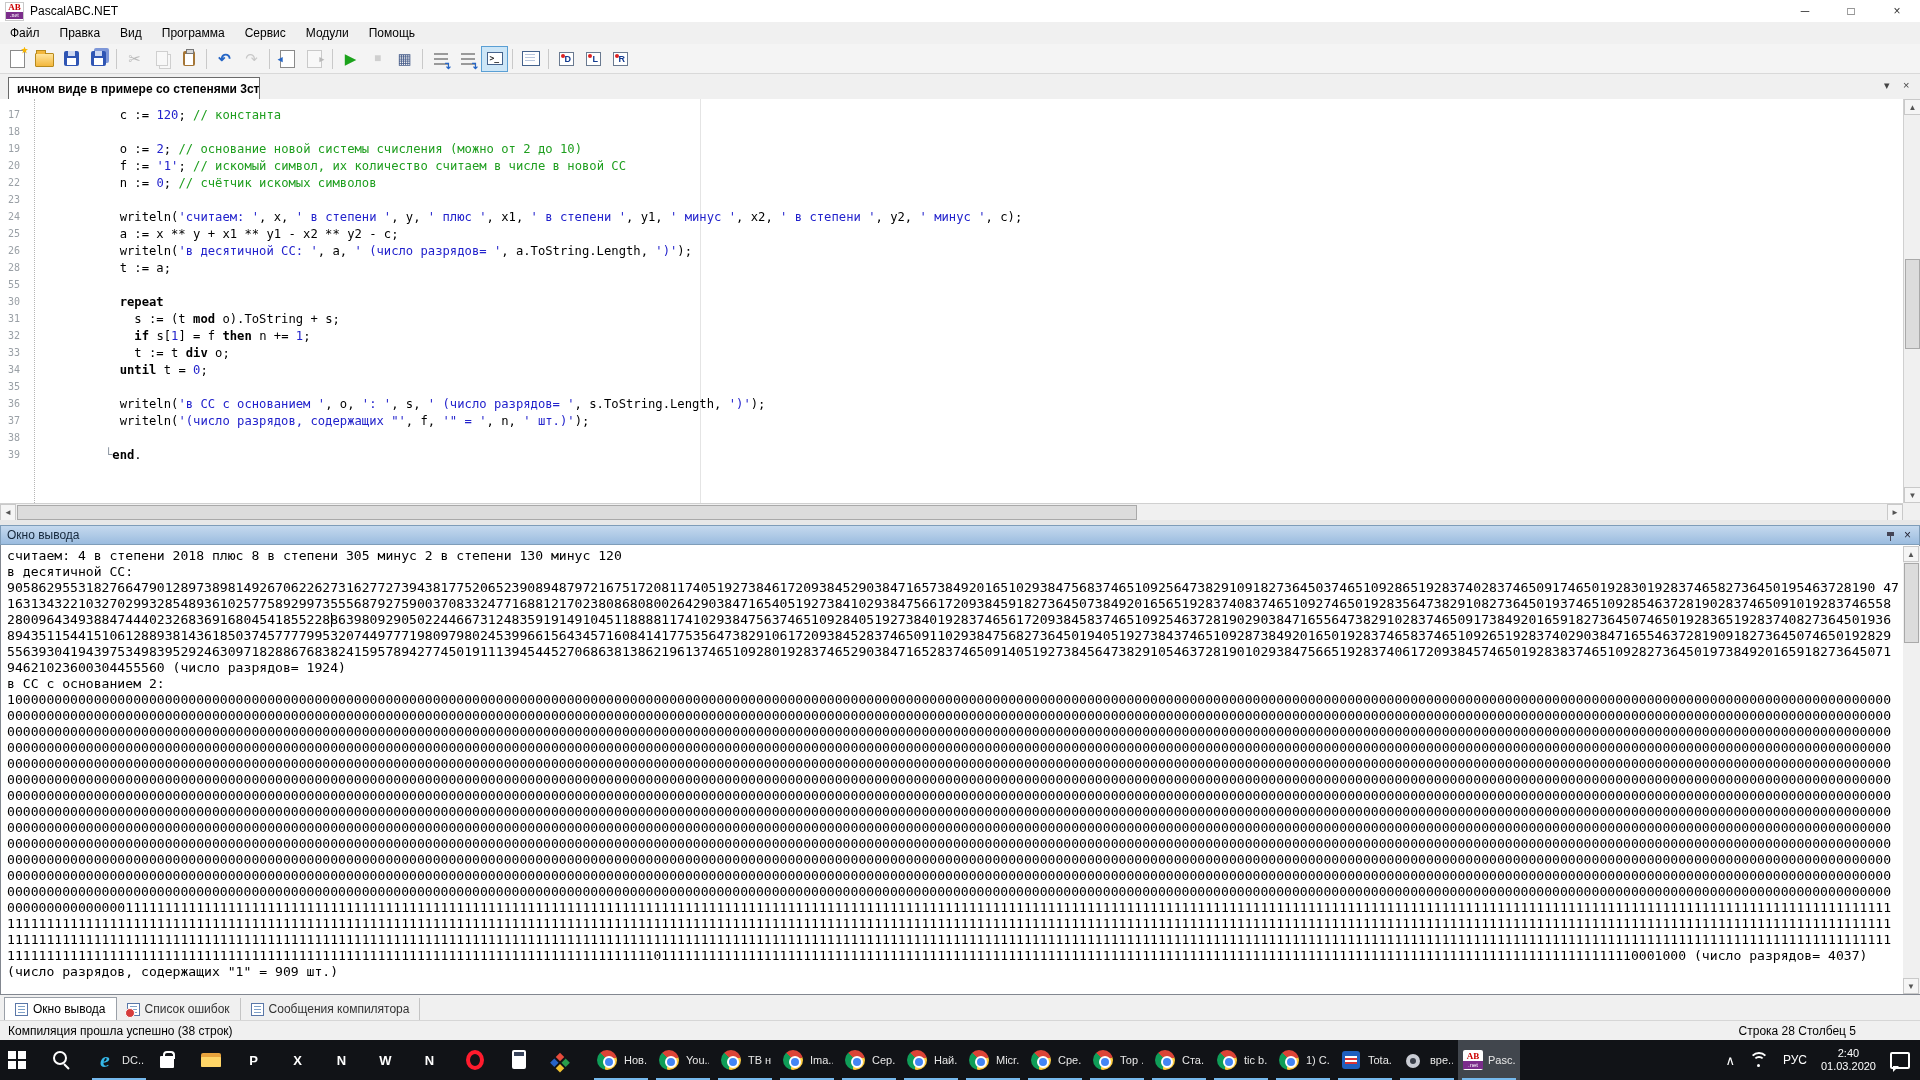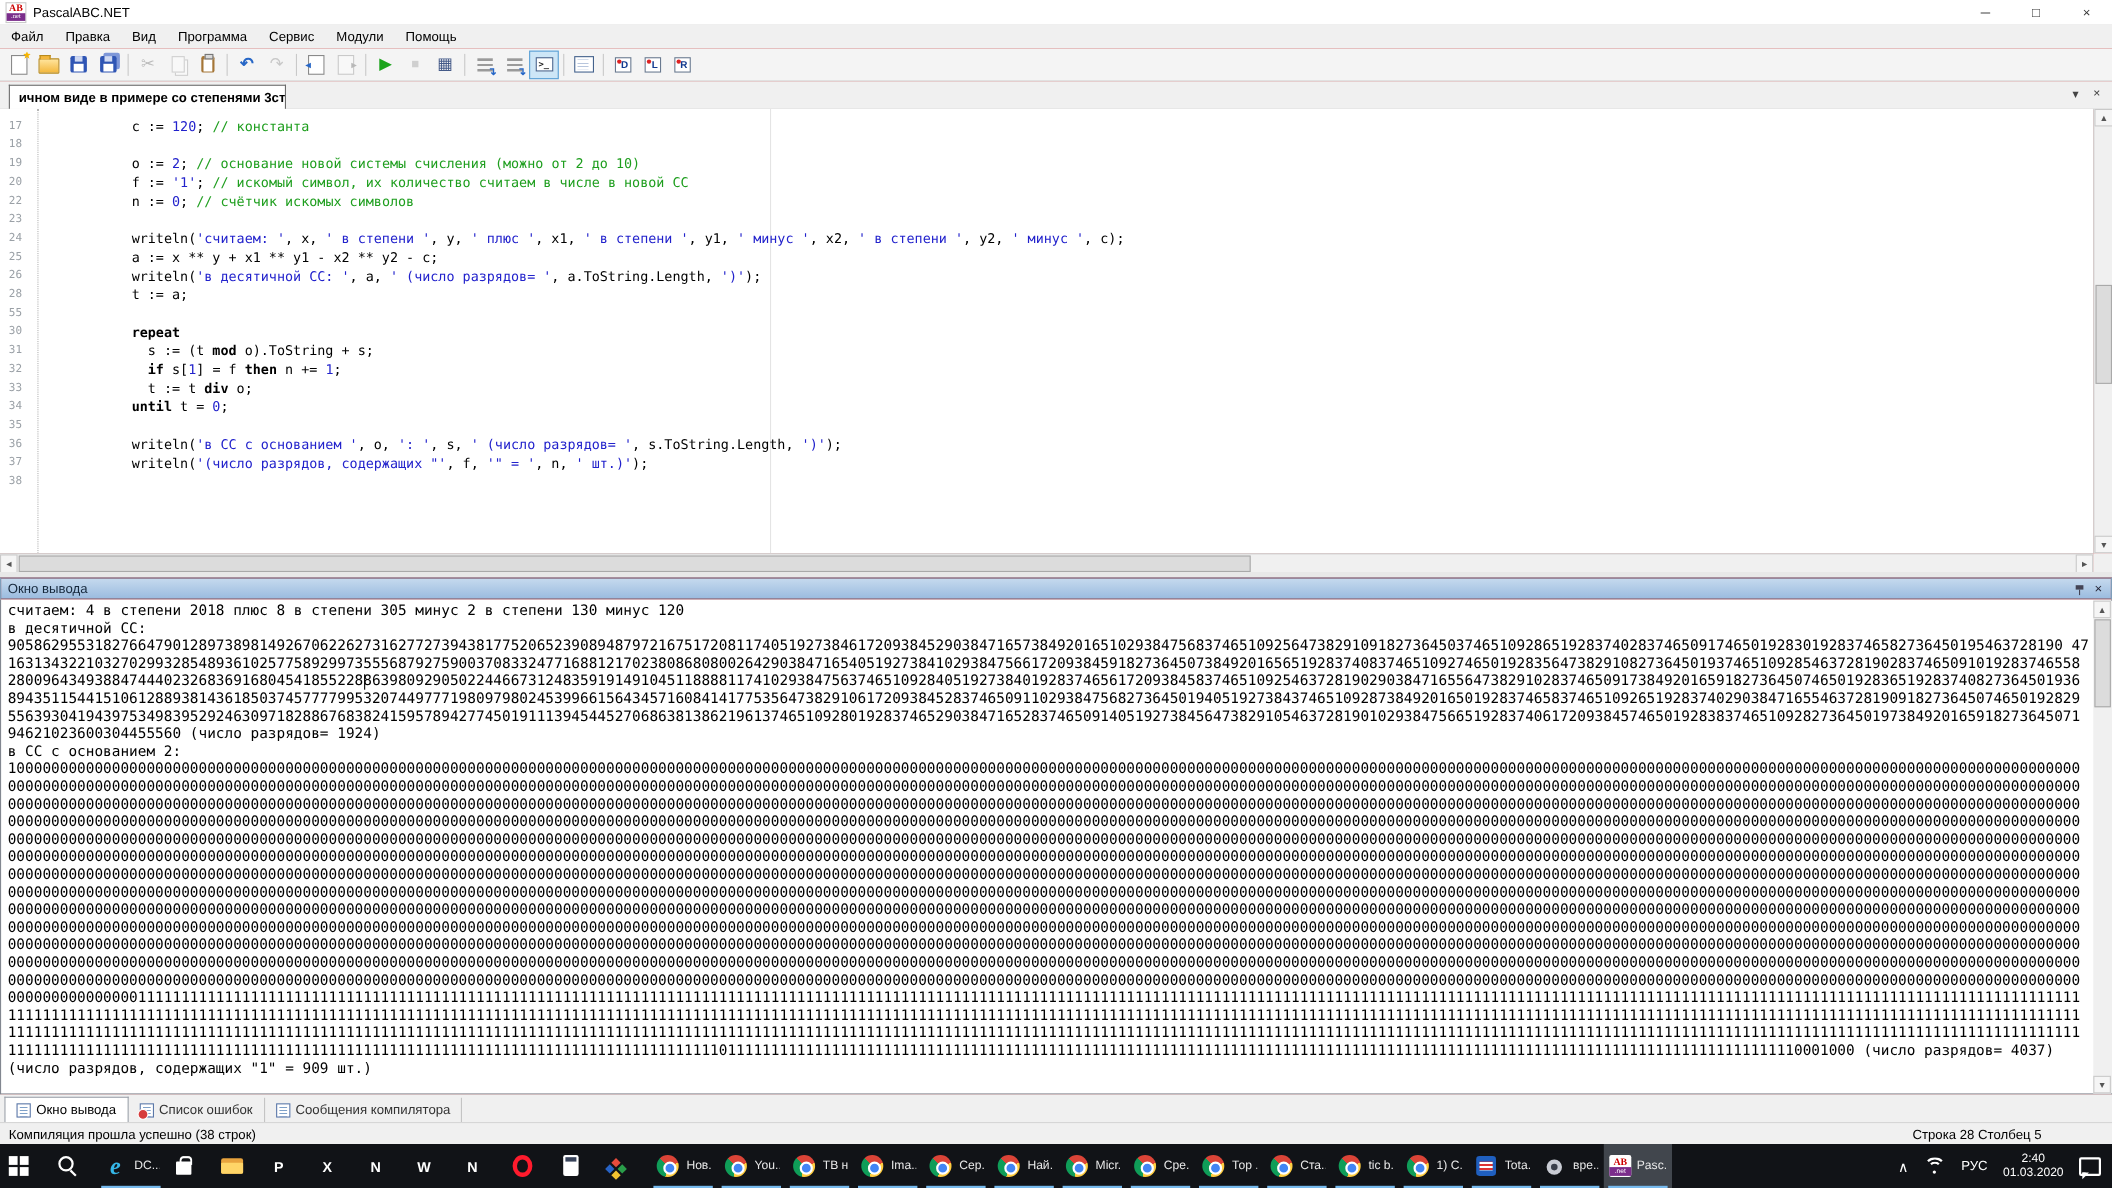--- a/index.html
+++ b/index.html
@@ -358,20 +358,24 @@
           <span class="ct"><span class="sg-p">  writeln(</span><span class="sg-s">'в СС с основанием '</span><span class="sg-p">, o, </span><span class="sg-s">': '</span><span class="sg-p">, s, </span><span class="sg-s">' (число разрядов= '</span><span class="sg-p">, s.ToString.Length, </span><span class="sg-s">')'</span><span class="sg-p">);</span></span>
         </div>
         <div class="cl">
           <span class="ln">37</span>
           <span class="ct"><span class="sg-p">  writeln(</span><span class="sg-s">'(число разрядов, содержащих "'</span><span class="sg-p">, f, </span><span class="sg-s">'" = '</span><span class="sg-p">, n, </span><span class="sg-s">' шт.)'</span><span class="sg-p">);</span></span>
         </div>
         <div class="cl">
           <span class="ln">38</span>
           <span class="ct"></span>
         </div>
+        <div class="cl">
+          <span class="ln">39</span>
+          <span class="ct"><span class="sg-f">└</span><span class="sg-k">end</span><span class="sg-p">.</span></span>
+        </div>
       </div>
   </div>
 
   <div class="sb" id="vscroll-editor">
     <span class="arr a1">▲</span>
     <span class="thumb"></span>
     <span class="arr a2">▼</span>
   </div>
   <div class="sb" id="hscroll-editor">
     <span class="arr a1">◄</span>

